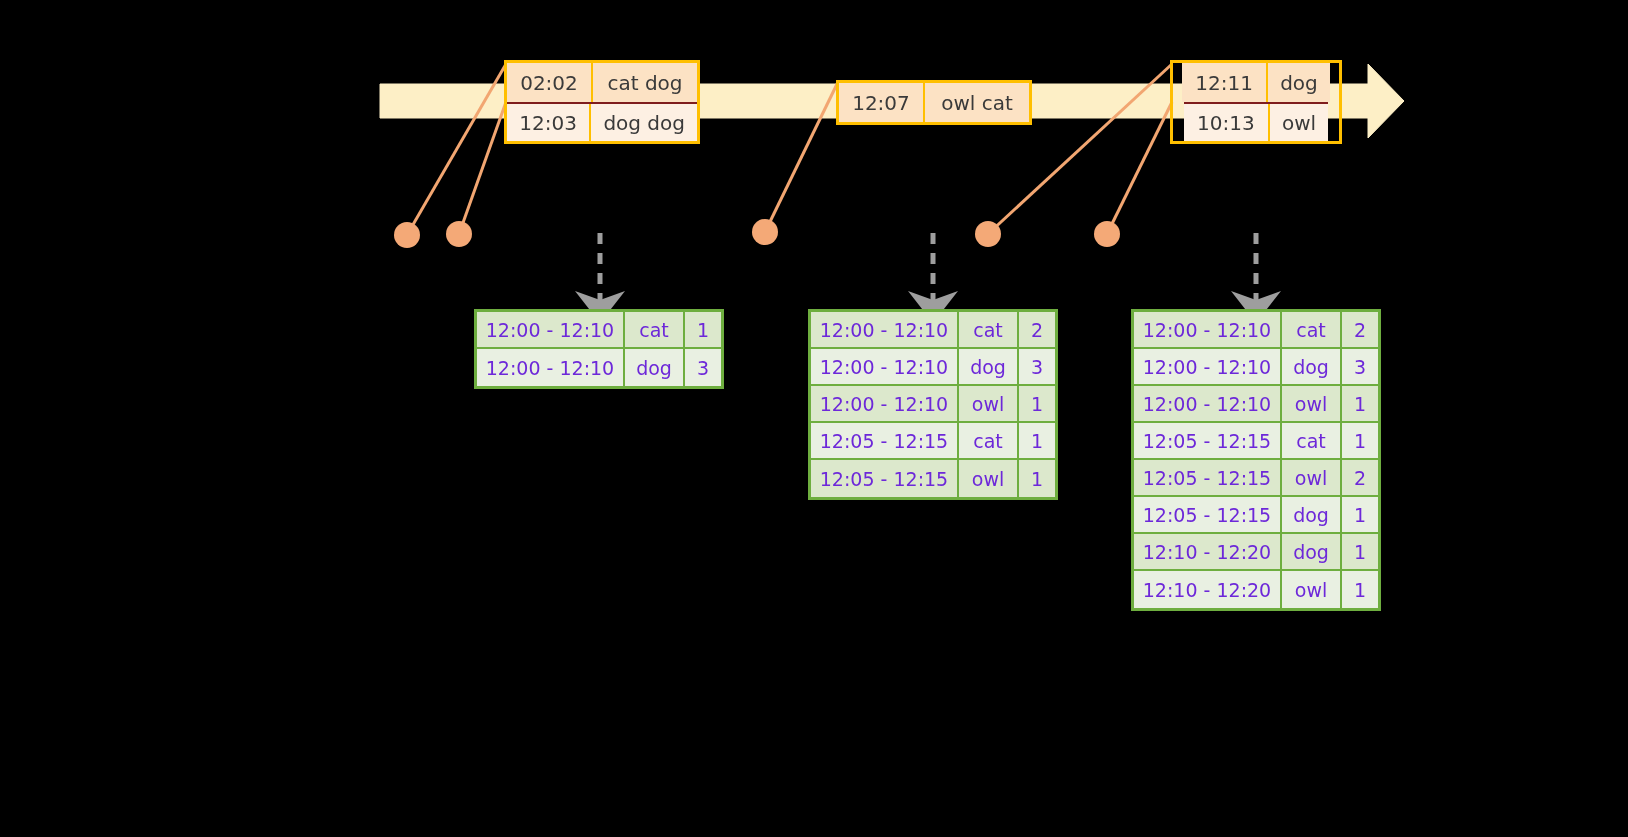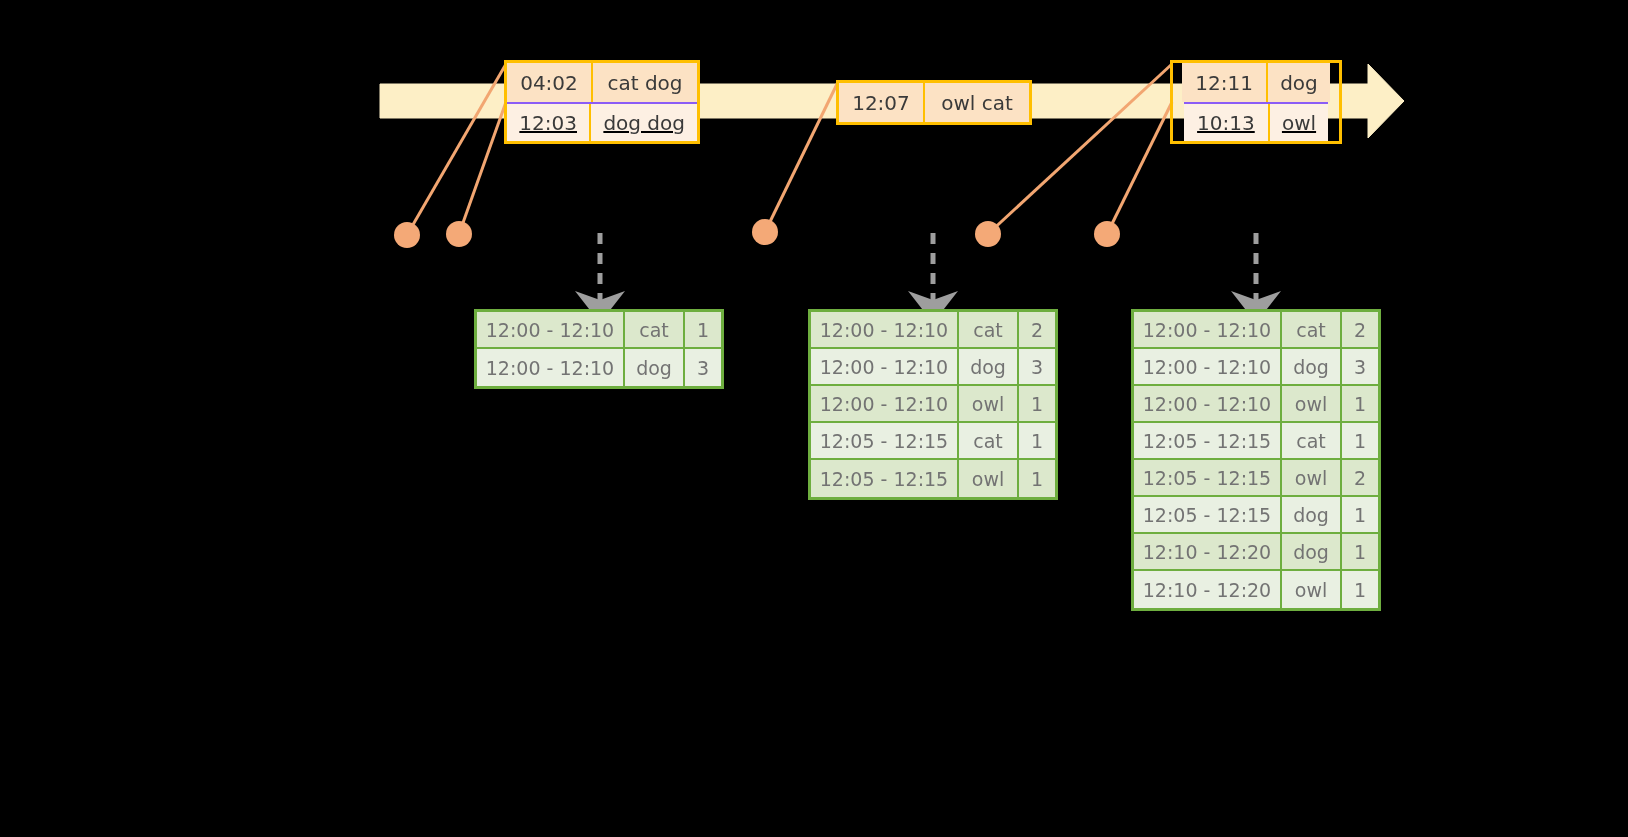--- a/index.html
+++ b/index.html
@@ -37,22 +37,21 @@
     display: flex;
     flex-direction: column;
     z-index: 5;
   }
   .evt-row {
     display: flex;
     height: 39px;
     box-sizing: border-box;
   }
   .evt-row + .evt-row {
-    border-top: 2px solid #8b5cf6;
-    text-decoration: underline;
+    border-top: 2px solid #7f1d1d;
   }
   .evt-row.shade-a { background: #FCE2C4; }
   .evt-row.shade-b { background: #FDF0E3; }
   .evt-time {
     width: 86px;
     display: flex;
     align-items: center;
     justify-content: center;
     font-size: 20px;
     color: #3a3a3a;
@@ -87,21 +86,21 @@
     border-bottom: 2px solid #6EAE3F;
   }
   .rrow:last-child { border-bottom: none; }
   .rrow.win-a .rcell { background: #DCE8CC; }
   .rrow.win-b .rcell { background: #E9F0E2; }
   .rcell {
     display: flex;
     align-items: center;
     justify-content: center;
     font-size: 19px;
-    color: #737373;
+    color: #6d28d9;
     box-sizing: border-box;
     border-right: 2px solid #6EAE3F;
     white-space: nowrap;
   }
   .rcell:last-child { border-right: none; }
   .c-window { width: 148px; }
   .c-word   { width: 60px; }
   .c-count  { width: 36px; }
 </style>
 </head>
@@ -138,21 +137,21 @@
 
     <g id="arrows">
         <line x1="600" y1="233" x2="600" y2="307" stroke="#9E9E9E" stroke-width="5" stroke-dasharray="11 9" marker-end="url(#grayhead)"></line>
         <line x1="933" y1="233" x2="933" y2="307" stroke="#9E9E9E" stroke-width="5" stroke-dasharray="11 9" marker-end="url(#grayhead)"></line>
         <line x1="1256" y1="233" x2="1256" y2="307" stroke="#9E9E9E" stroke-width="5" stroke-dasharray="11 9" marker-end="url(#grayhead)"></line>
       </g>
   </svg>
 
   <div class="evt-group" style="left:504px; top:60px; width:196px;">
     <div class="evt-row shade-a">
-      <div class="evt-time">04:02</div>
+      <div class="evt-time">02:02</div>
       <div class="evt-words">cat dog</div>
     </div>
     <div class="evt-row shade-b">
       <div class="evt-time">12:03</div>
       <div class="evt-words">dog dog</div>
     </div>
   </div>
 
   <div class="evt-group" style="left:836px; top:80px; width:196px;">
     <div class="evt-row shade-a">

